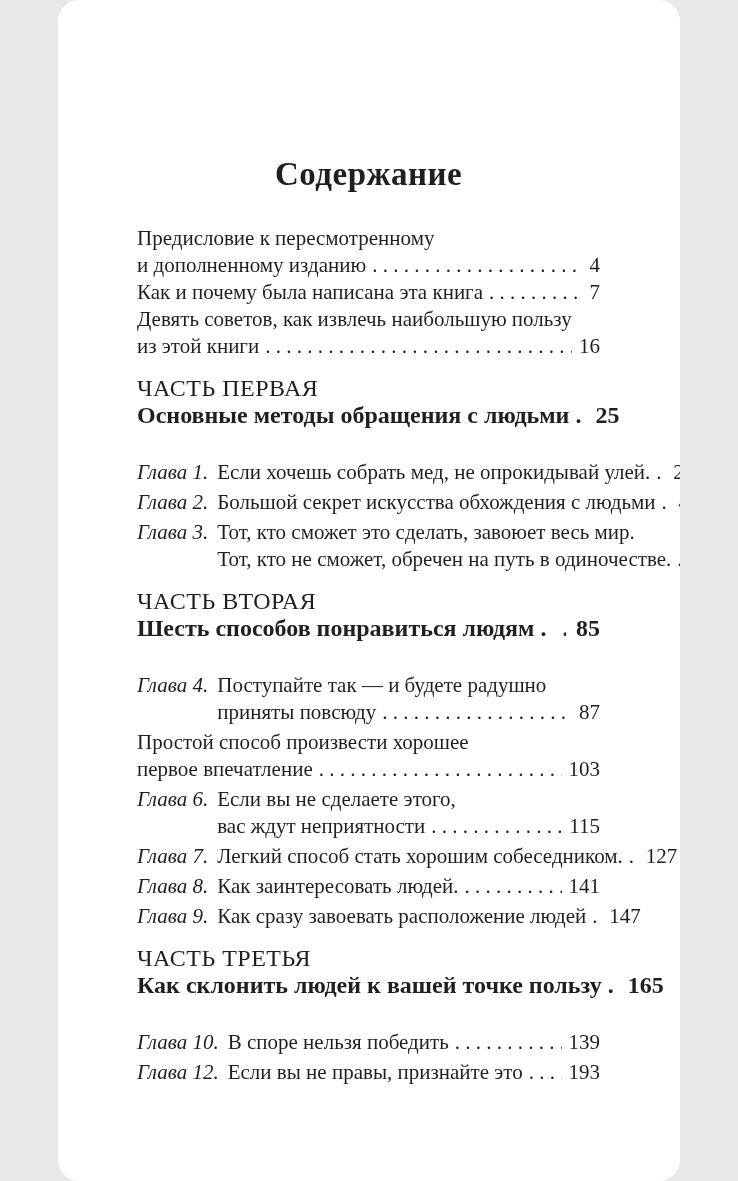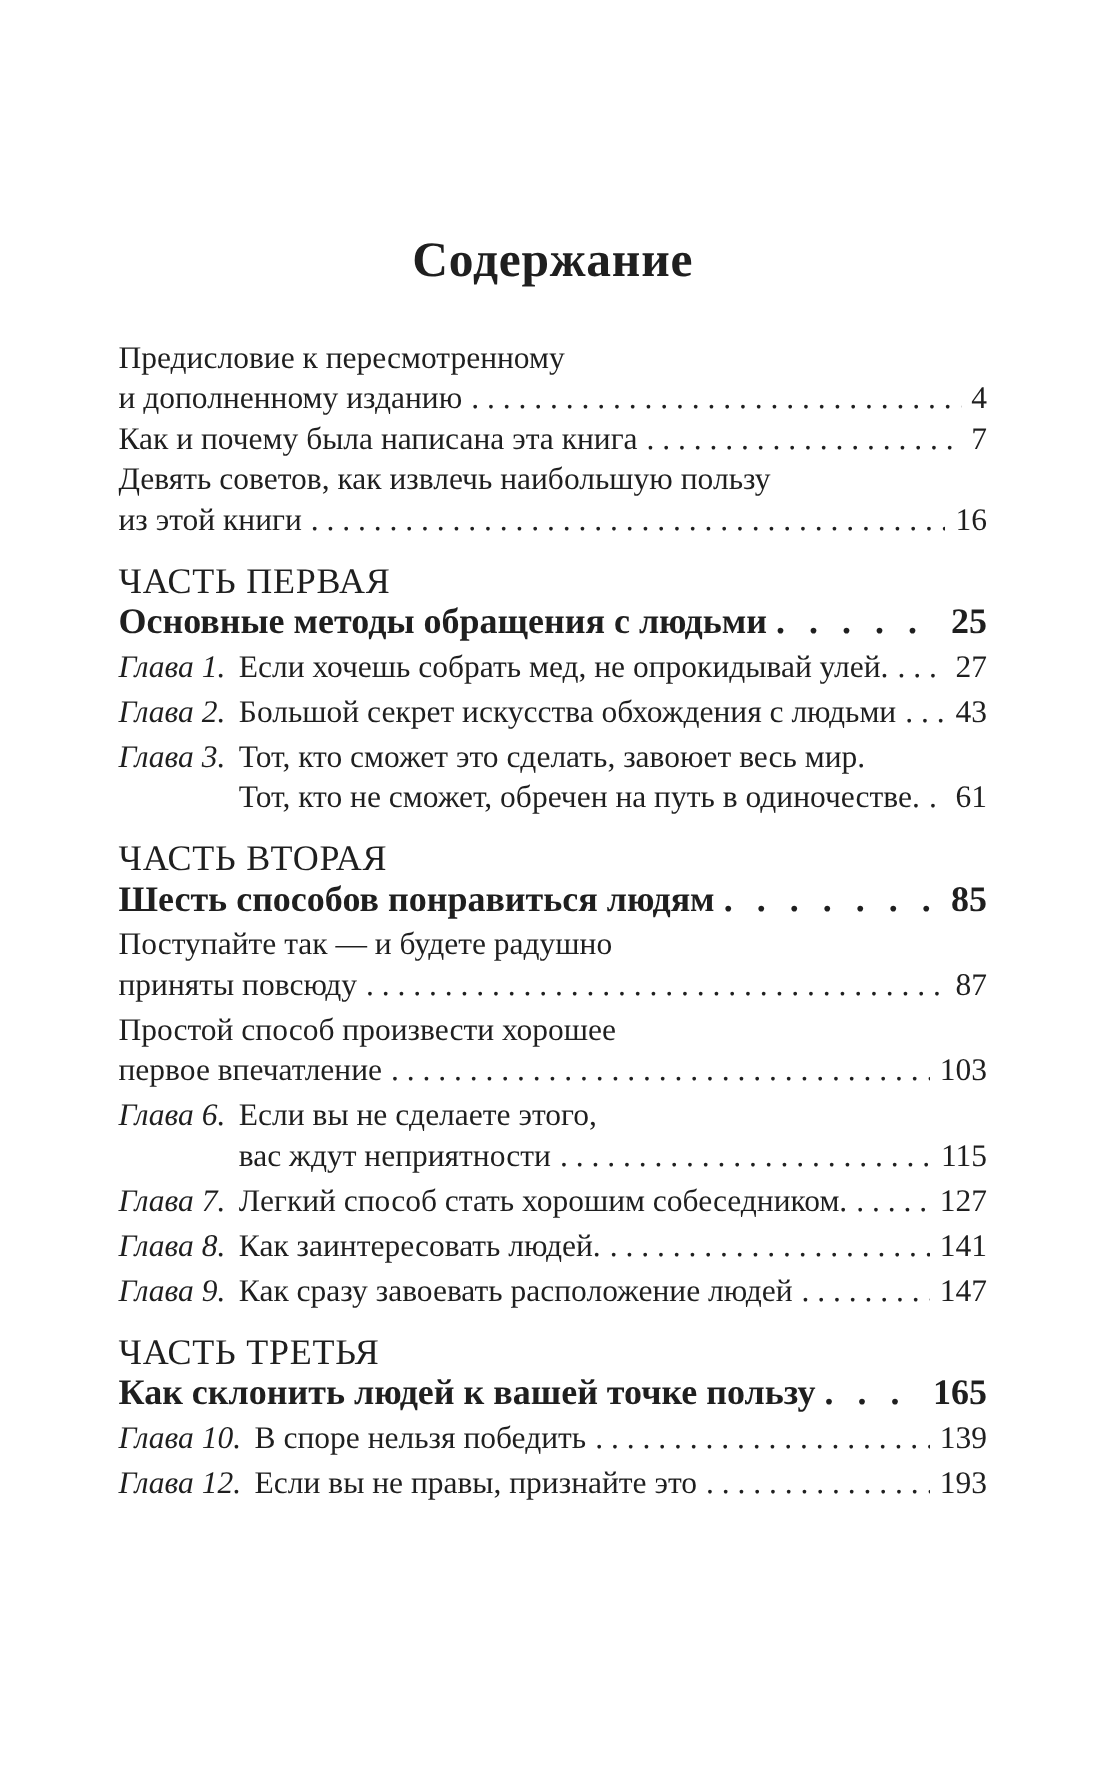--- a/index.html
+++ b/index.html
@@ -1,29 +1,30 @@
 <!DOCTYPE html>
 <html><head>
 <meta charset="utf-8">
 <style>
   html, body { margin: 0; padding: 0; }
   body { background: #e8e8e8; }
   .page {
     position: relative;
-    width: 738px;
+    width: 622px;
     height: 1181px;
     margin: 0 auto;
     background: #ffffff;
     box-sizing: border-box;
     padding: 154px 80px 0 79px;
     overflow: hidden;
     font-family: "Liberation Serif", "DejaVu Serif", serif;
     font-size: 21px;
     line-height: 27px;
     color: #1f1f1f;
+    border-radius: 21px;
   }
   .title {
     margin: 0 0 31px 0;
     font-size: 33px;
     line-height: 40px;
     font-weight: bold;
     text-align: center;
     letter-spacing: 0.5px;
   }
   .entry { display: flex; }
@@ -52,21 +53,21 @@
   .part-title-row {
     font-size: 24px;
     line-height: 32px;
     font-weight: bold;
   }
   .part-title-row .dots::after {
     letter-spacing: 5px;
     content: ". . . . . . . . . . . . . . . . . . . . . . . . . . . . . . . .";
   }
   .part-title-row .pg { padding-left: 10px; }
-  .chapters { margin-top: 0; }
+  .chapters { margin-top: 28px; }
   .chapters .entry + .entry { margin-top: 3px; font-family: Liberation Serif, serif; }
   .ch-label {
     flex: 0 0 auto;
     font-style: italic;
     margin-right: 9px;
     white-space: nowrap;
   }
 </style>
 </head>
 <body>
@@ -160,20 +161,21 @@
   <section class="part">
     <div class="part-label">ЧАСТЬ ВТОРАЯ</div>
     <div class="part-title-row flexline">
       <span class="txt">Шесть способов понравиться людям</span>
       <span class="dots"></span>
       <span class="pg">85</span>
     </div>
     <div class="chapters">
 
       <div class="entry">
+        <span class="ch-label">Глава 4.</span>
         <span class="body">
           <span class="line txt">Поступайте так — и будете радушно</span>
           <span class="line flexline">
             <span class="txt">приняты повсюду</span>
             <span class="dots"></span>
             <span class="pg">87</span>
           </span>
         </span>
       </div>
 

